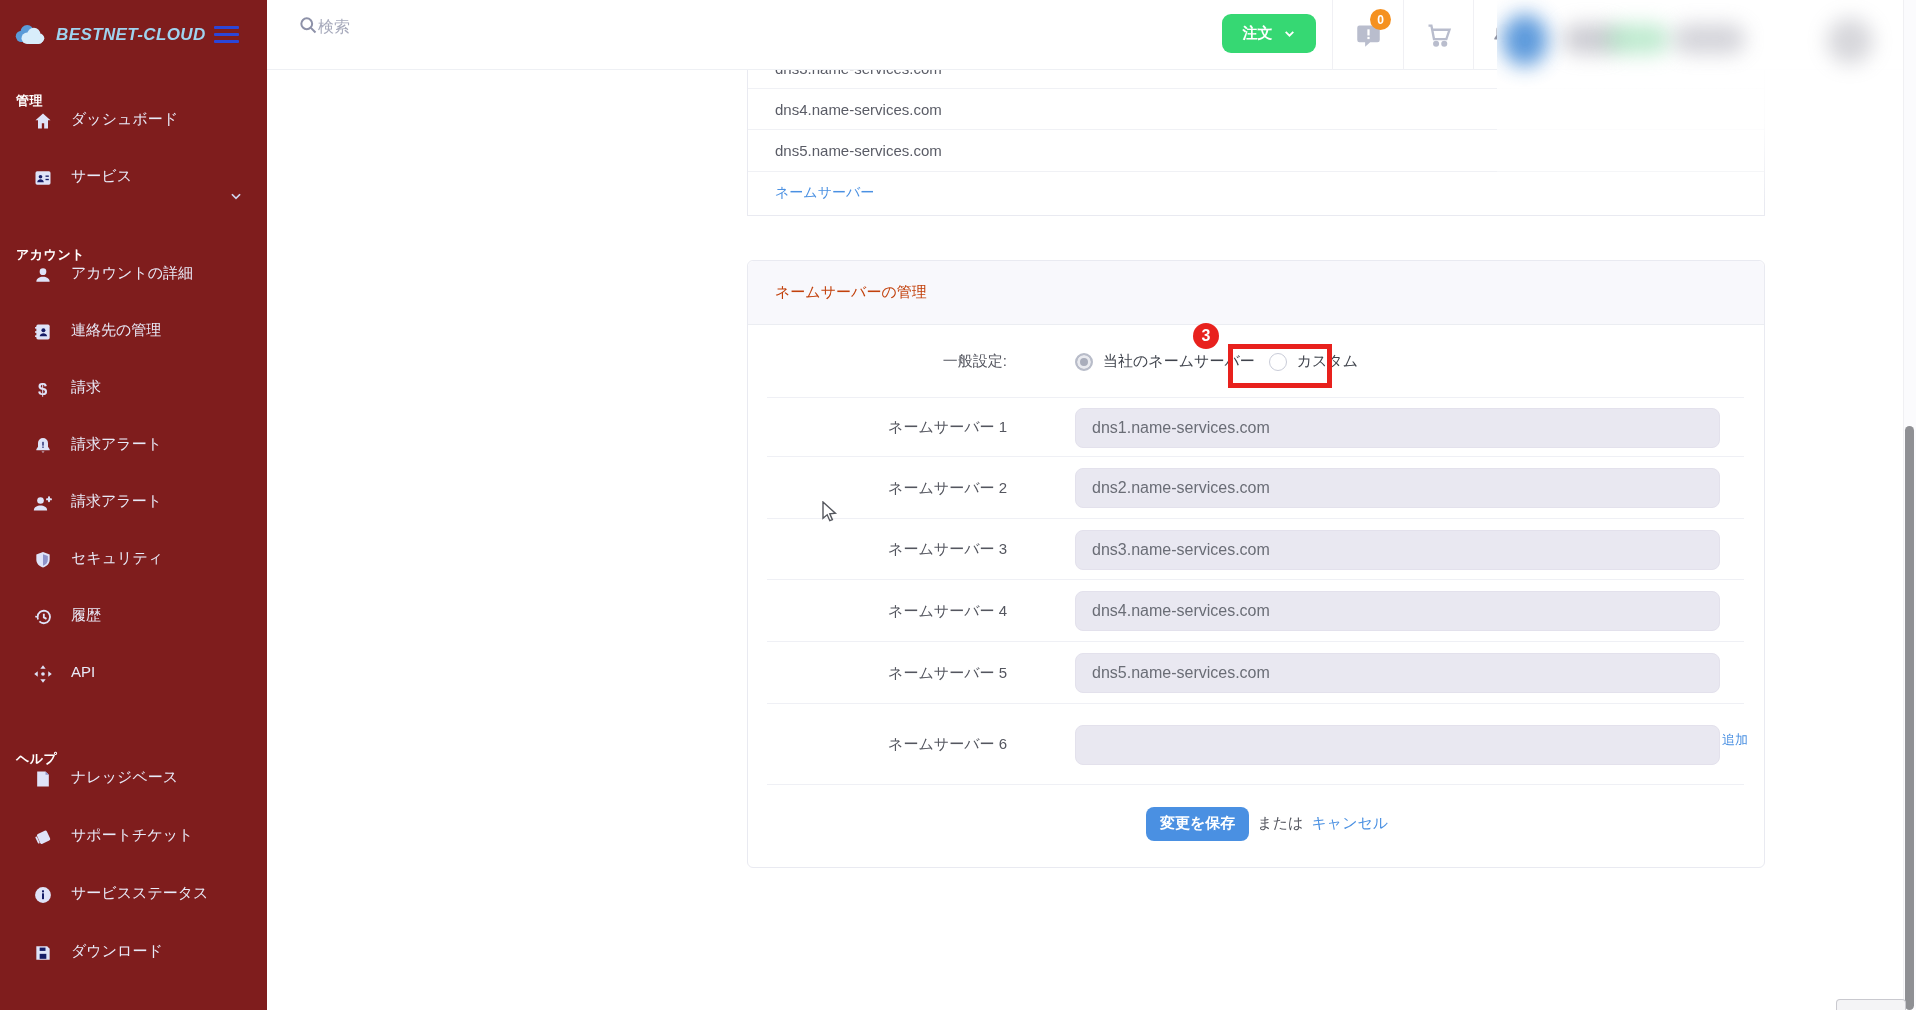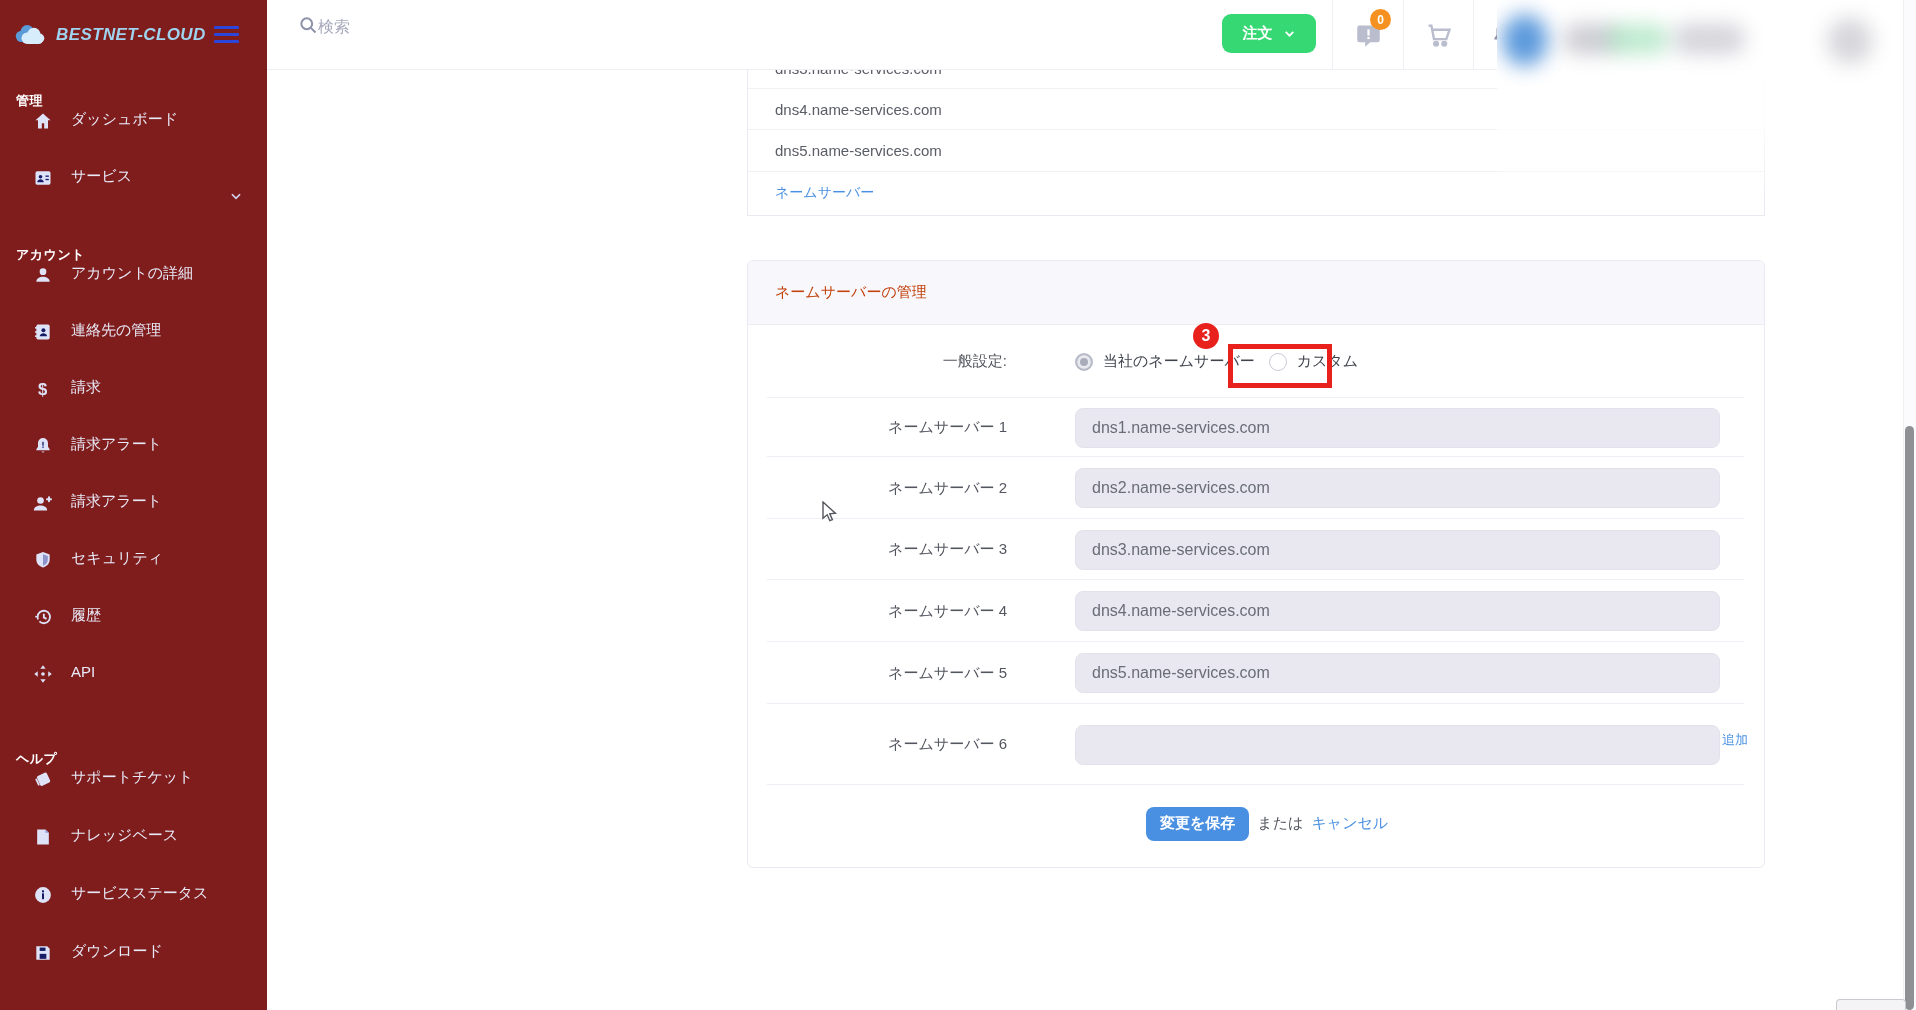--- a/index.html
+++ b/index.html
@@ -232,36 +232,36 @@
         </svg>
     </span>
     <span>API</span>
   </div>
 
   <div class="sb-heading help">ヘルプ</div>
   <div class="help-group">
     <div class="sb-item">
       <span class="ic">
         <svg width="20" height="20" viewBox="0 0 24 24">
+            <path d="M5 3h10l4 4v14H5z" fill="currentColor"></path>
+            <path d="M15 3v4h4z" fill="#8e93c9"></path>
+          </svg>
+      </span>
+      <span>ナレッジベース</span>
+    </div>
+    <div class="sb-item">
+      <span class="ic">
+        <svg width="20" height="20" viewBox="0 0 24 24">
             <g transform="rotate(-25 12 12)">
               <rect x="6" y="6" width="13" height="13" rx="2" fill="currentColor"></rect>
               <rect x="3.4" y="8" width="2.2" height="9" rx="1" fill="currentColor"></rect>
             </g>
           </svg>
       </span>
       <span>サポートチケット</span>
-    </div>
-    <div class="sb-item">
-      <span class="ic">
-        <svg width="20" height="20" viewBox="0 0 24 24">
-            <path d="M5 3h10l4 4v14H5z" fill="currentColor"></path>
-            <path d="M15 3v4h4z" fill="#8e93c9"></path>
-          </svg>
-      </span>
-      <span>ナレッジベース</span>
     </div>
     <div class="sb-item">
       <span class="ic">
         <svg width="20" height="20" viewBox="0 0 24 24">
             <circle cx="12" cy="12" r="9.5" fill="currentColor"></circle>
             <rect x="10.8" y="10" width="2.4" height="7" fill="#161c66"></rect>
             <rect x="10.8" y="6.4" width="2.4" height="2.4" fill="#161c66"></rect>
           </svg>
       </span>
       <span>サービスステータス</span>

